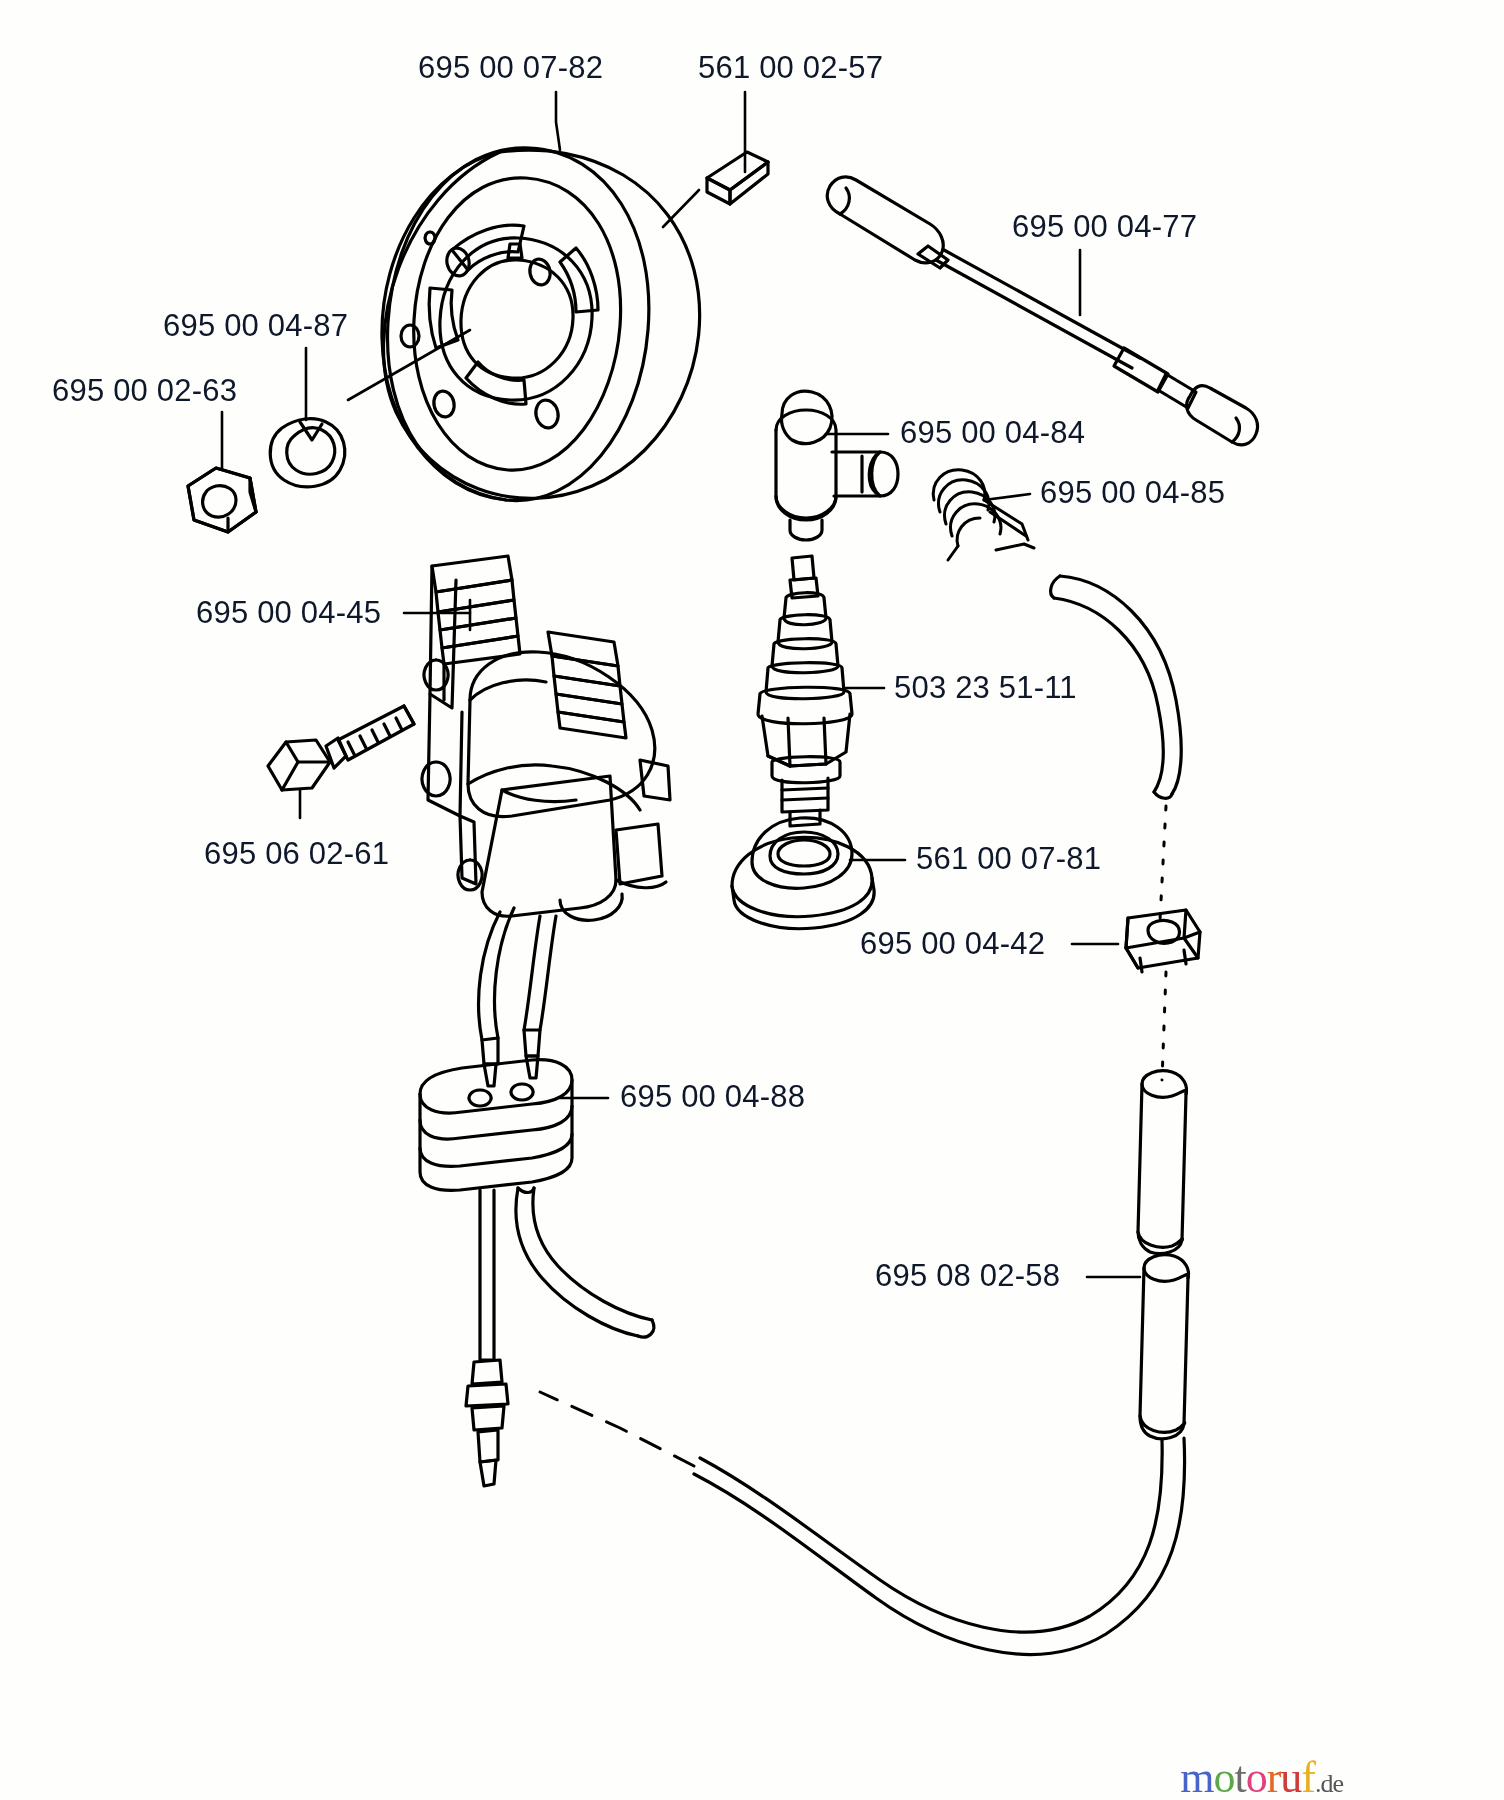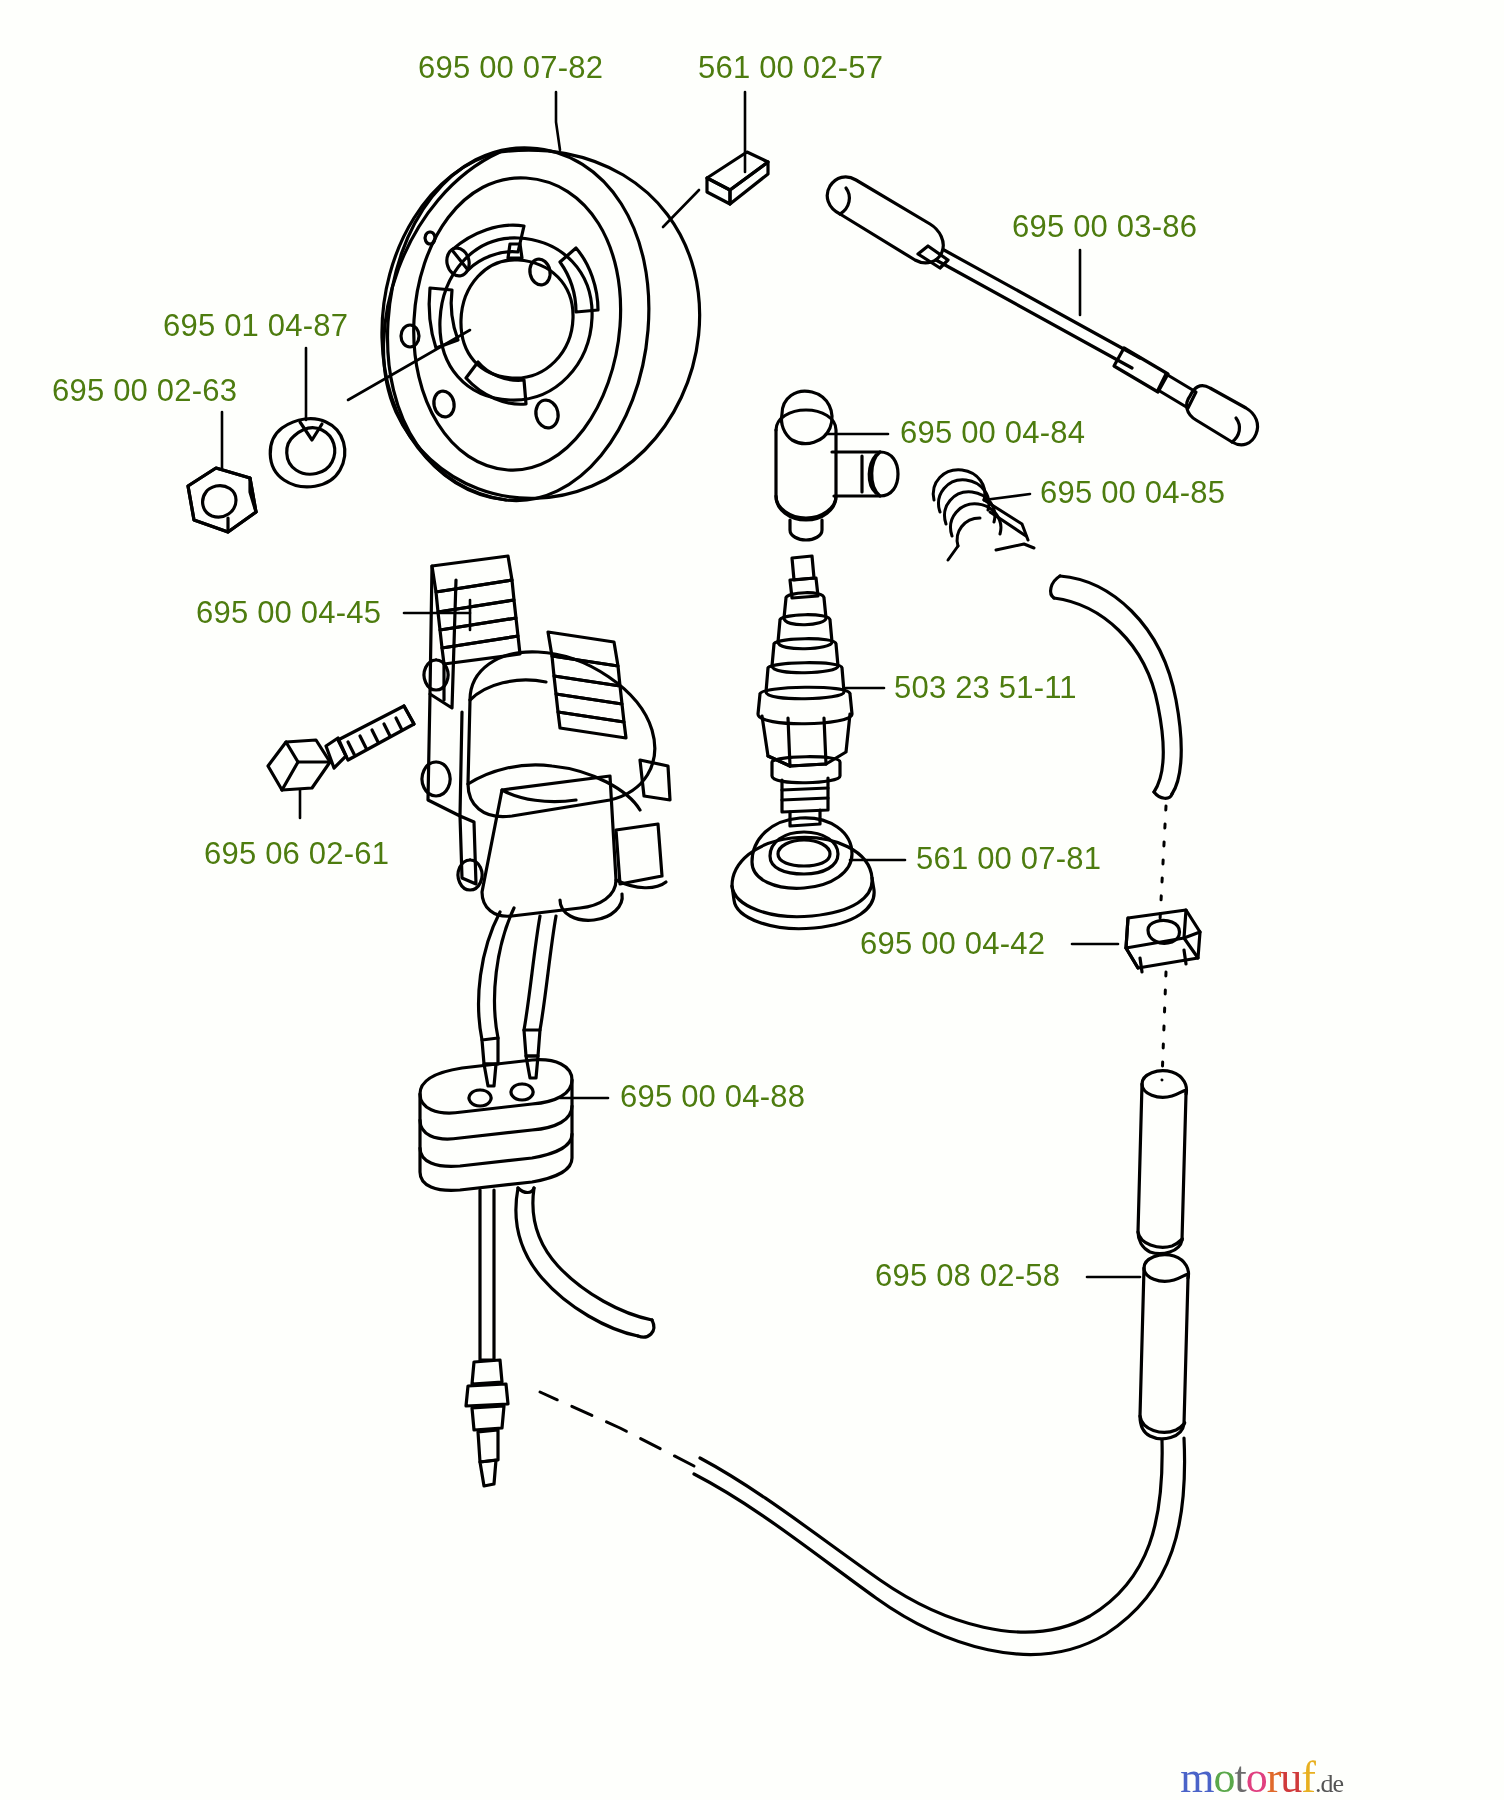--- a/index.html
+++ b/index.html
@@ -9,21 +9,21 @@
     font-family:"Liberation Sans", sans-serif;
     background:#fefffc;
     position:relative;
   }
   #sheet{position:absolute;left:0;top:0;width:1504px;height:1800px;}
   svg.layer{position:absolute;left:0;top:0;width:1504px;height:1800px;}
   .lbl{
     position:absolute;
     font-family:"Liberation Sans", sans-serif;
     font-size:31px;
-    color:#4d7c0f;
+    color:#0f172a;
     white-space:nowrap;
     letter-spacing:0.2px;
     line-height:1;
   }
   .wm{
     position:absolute;
     font-family:Liberation Serif, serif;
     font-size:44px;
     letter-spacing:-1px;
     white-space:nowrap;
@@ -348,22 +348,22 @@
         <path d="M534,1188 C530,1216 536,1242 558,1266 C584,1294 622,1314 652,1320"></path>
         <path d="M638,1336 C648,1340 658,1332 652,1320"></path>
         <path d="M518,1188 C524,1194 532,1194 534,1188"></path>
       </g>
 
     </g>
   </svg>
 
   <div class="lbl" style="left:418px;top:52px">695 00 07-82</div>
   <div class="lbl" style="left:698px;top:52px">561 00 02-57</div>
-  <div class="lbl" style="left:1012px;top:211px">695 00 03-86</div>
-  <div class="lbl" style="left:163px;top:310px">695 01 04-87</div>
+  <div class="lbl" style="left:1012px;top:211px">695 00 04-77</div>
+  <div class="lbl" style="left:163px;top:310px">695 00 04-87</div>
   <div class="lbl" style="left:52px;top:375px">695 00 02-63</div>
   <div class="lbl" style="left:900px;top:417px">695 00 04-84</div>
   <div class="lbl" style="left:1040px;top:477px">695 00 04-85</div>
   <div class="lbl" style="left:196px;top:597px">695 00 04-45</div>
   <div class="lbl" style="left:894px;top:672px">503 23 51-11</div>
   <div class="lbl" style="left:204px;top:838px">695 06 02-61</div>
   <div class="lbl" style="left:916px;top:843px">561 00 07-81</div>
   <div class="lbl" style="left:860px;top:928px">695 00 04-42</div>
   <div class="lbl" style="left:620px;top:1081px">695 00 04-88</div>
   <div class="lbl" style="left:875px;top:1260px">695 08 02-58</div>

